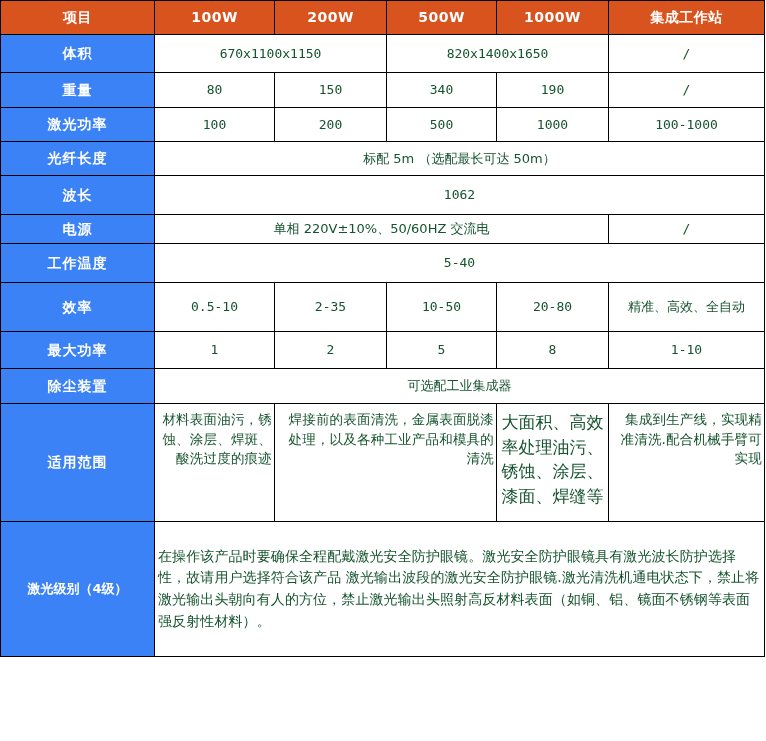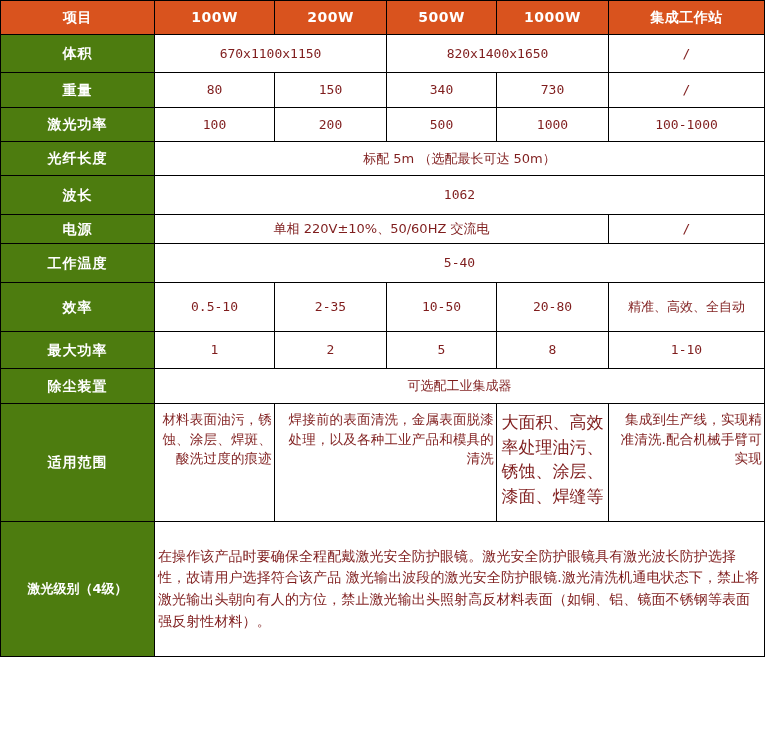--- a/index.html
+++ b/index.html
@@ -19,26 +19,26 @@
     width: 764px;
     margin: 0;
     border: 1px solid #000000;
   }
   .spec-table td {
     border: 1px solid #000000;
     padding: 0 3px;
     text-align: center;
     vertical-align: middle;
     font-size: 13px;
-    color: #7f1d1d;
+    color: #14532d;
     line-height: 1.35;
     background: #ffffff;
   }
   td.label {
-    background: #4d7c0f;
+    background: #3b82f6;
     color: #ffffff;
     font-weight: bold;
     font-size: 14px;
     letter-spacing: 1px;
   }
   td.head {
     background: #D9531E;
     color: #ffffff;
     font-weight: bold;
     font-size: 14px;
@@ -119,21 +119,21 @@
       <td class="num" colspan="2">670x1100x1150</td>
       <td class="num" colspan="2">820x1400x1650</td>
       <td class="num">/</td>
     </tr>
 
     <tr class="r-wt">
       <td class="label">重量</td>
       <td class="num">80</td>
       <td class="num">150</td>
       <td class="num">340</td>
-      <td class="num">730</td>
+      <td class="num">190</td>
       <td class="num">/</td>
     </tr>
 
 
     <tr class="r-power">
       <td class="label">激光功率</td>
       <td class="num">100</td>
       <td class="num">200</td>
       <td class="num">500</td>
       <td class="num">1000</td>

